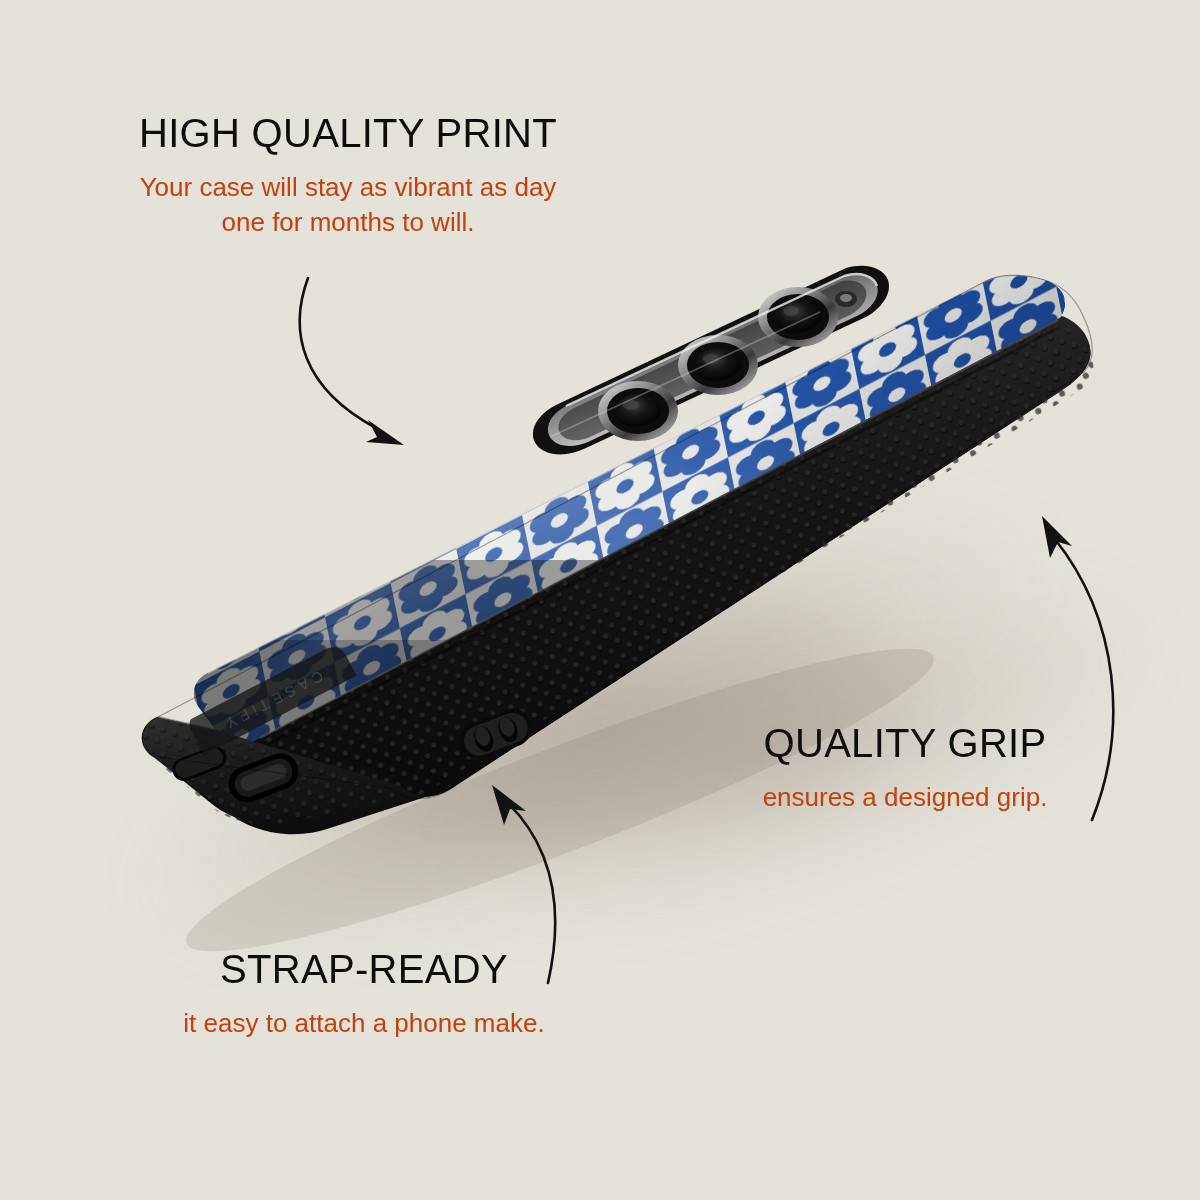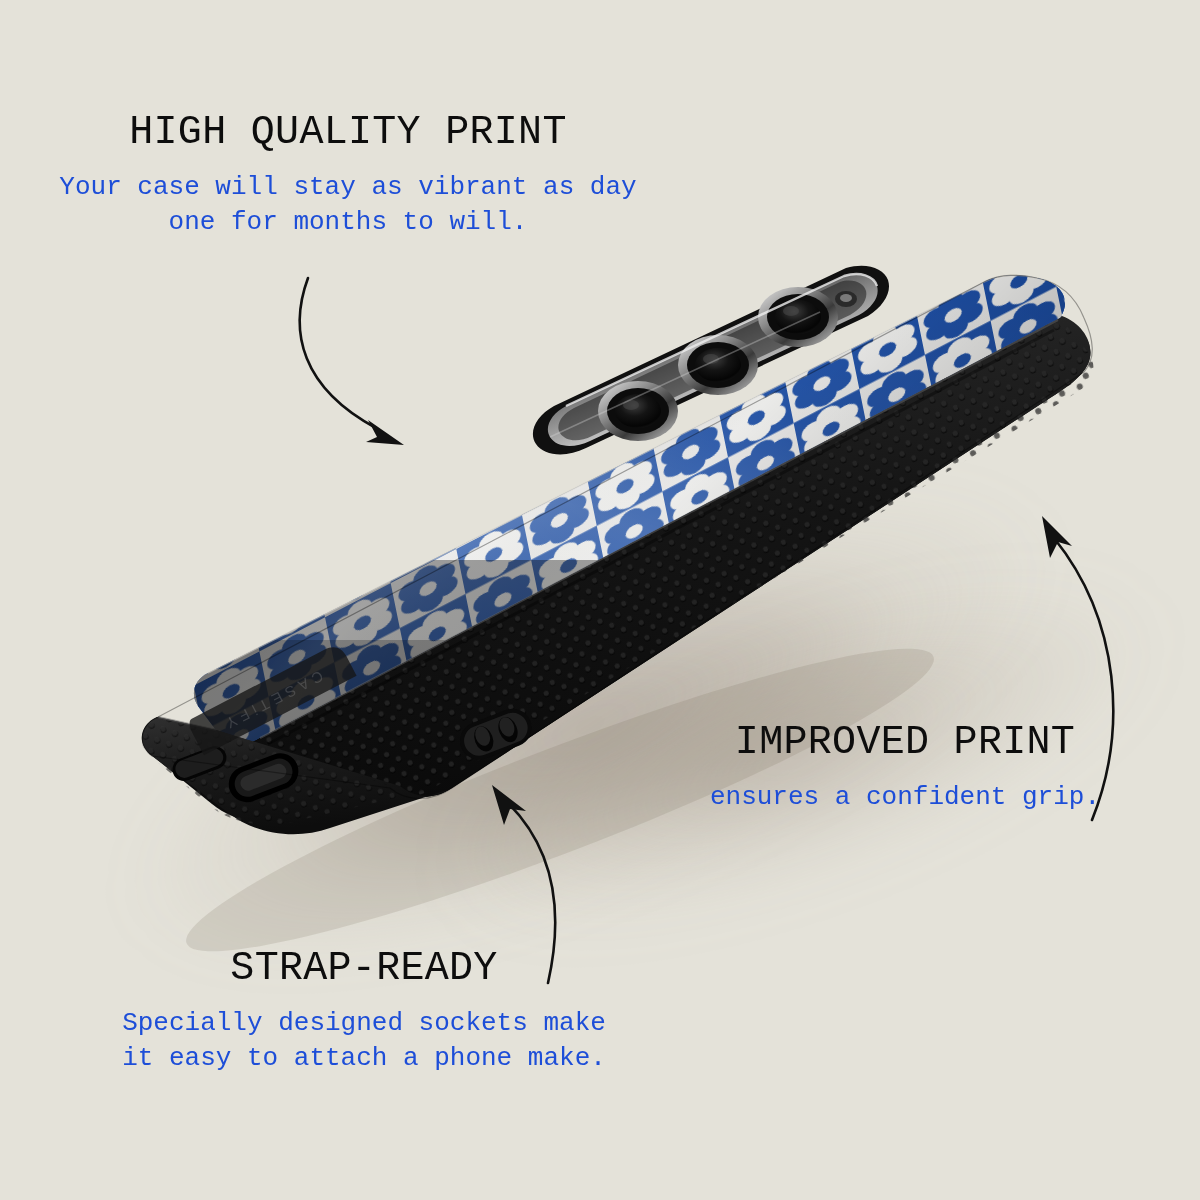--- a/index.html
+++ b/index.html
@@ -50,37 +50,36 @@
                  rgba(140,124,108,0.15) 50%,
                  rgba(160,148,132,0.0) 100%);
     filter: blur(34px);
   }
 
   
   .feature {
     position: absolute;
     color: #111111;
     text-align: center;
-    font-family: Liberation Mono, monospace;
   }
   .feature .f-title {
     font-size: 40px;
     letter-spacing: 0.3px;
     font-weight: 400;
     line-height: 1.05;
     margin: 0 0 16px 0;
     white-space: nowrap;
     color: #0d0d0d;
   }
   .feature .f-body {
     font-size: 26px;
     line-height: 1.34;
     font-weight: 400;
     margin: 0;
-    color: #1d4ed8;
+    color: #c2410c;
   }
   .feature .f-body span { display: block; }
 
   #feature-print   { left: 38px;  top: 112px;  width: 620px; }
   #feature-print .f-title { text-align: center; }
   #feature-grip    { left: 640px; top: 722px;  width: 530px; }
   #feature-strap   { left: 84px;  top: 948px;  width: 560px; }
 
   
   .arrow-svg {
@@ -435,27 +434,26 @@
 
   <div class="feature" id="feature-print">
     <h2 class="f-title">HIGH QUALITY PRINT</h2>
     <p class="f-body">
       <span>Your case will stay as vibrant as day</span>
       <span>one for months to will.</span>
     </p>
   </div>
 
   <div class="feature" id="feature-grip">
-    <h2 class="f-title">IMPROVED PRINT</h2>
+    <h2 class="f-title">QUALITY GRIP</h2>
     <p class="f-body">
-      <span>ensures a confident grip.</span>
+      <span>ensures a designed grip.</span>
     </p>
   </div>
 
   <div class="feature" id="feature-strap">
     <h2 class="f-title">STRAP-READY</h2>
     <p class="f-body">
-      <span>Specially designed sockets make</span>
       <span>it easy to attach a phone make.</span>
     </p>
   </div>
 
 </div>
 
 </body></html>

